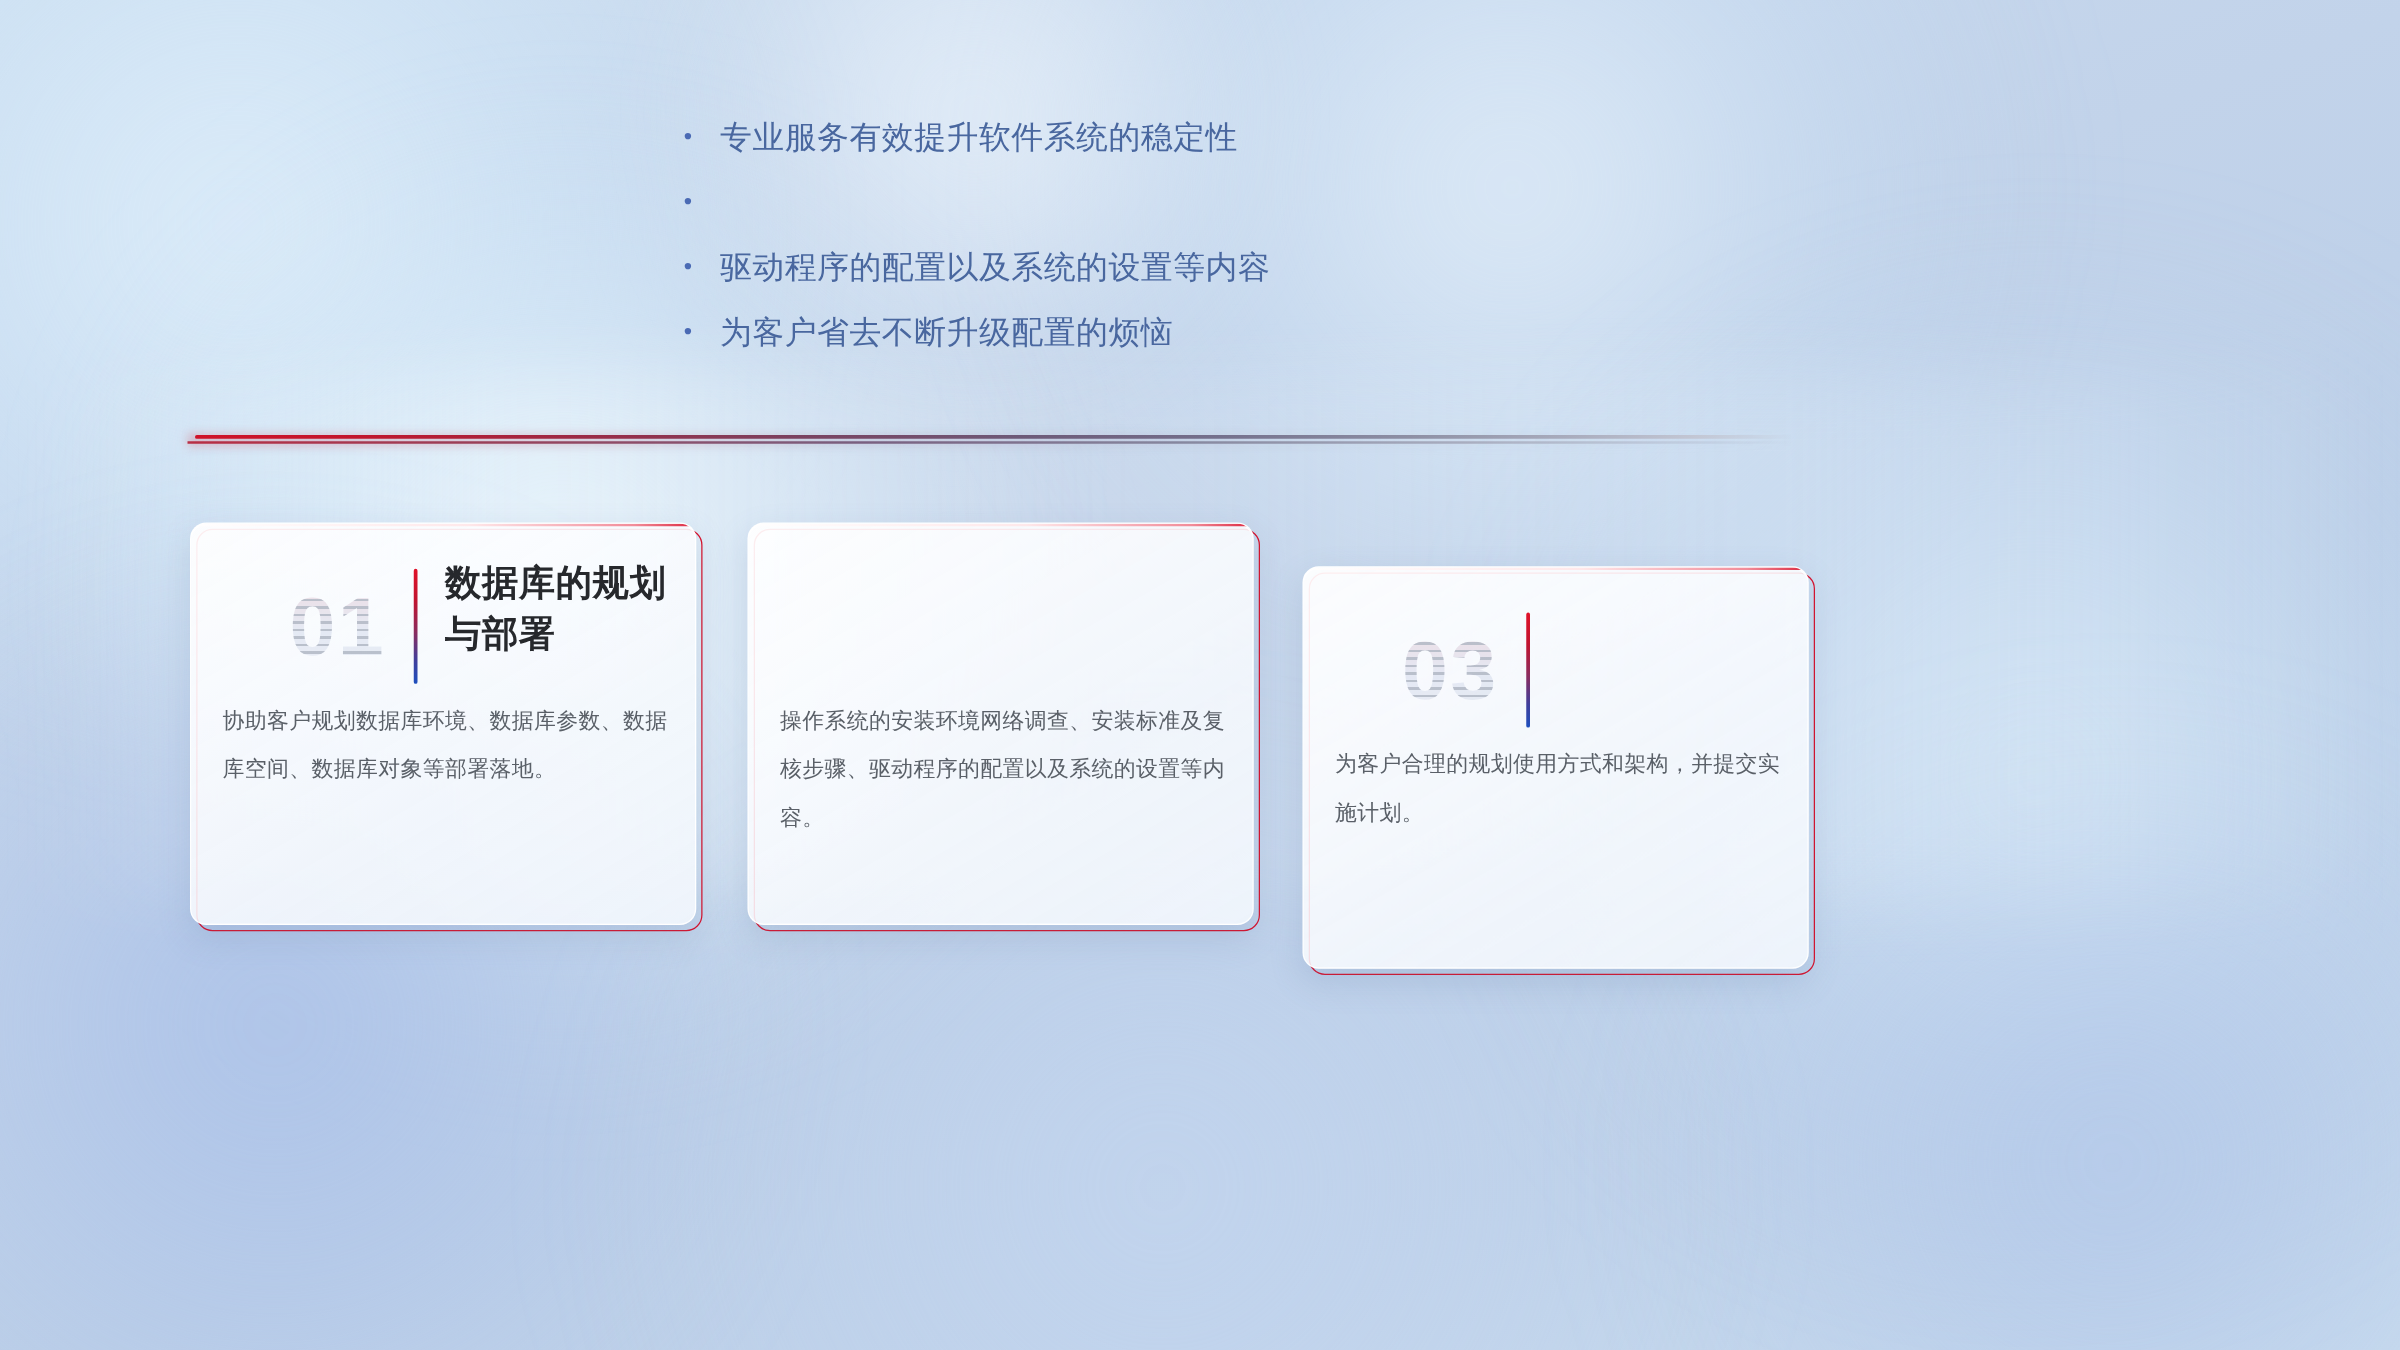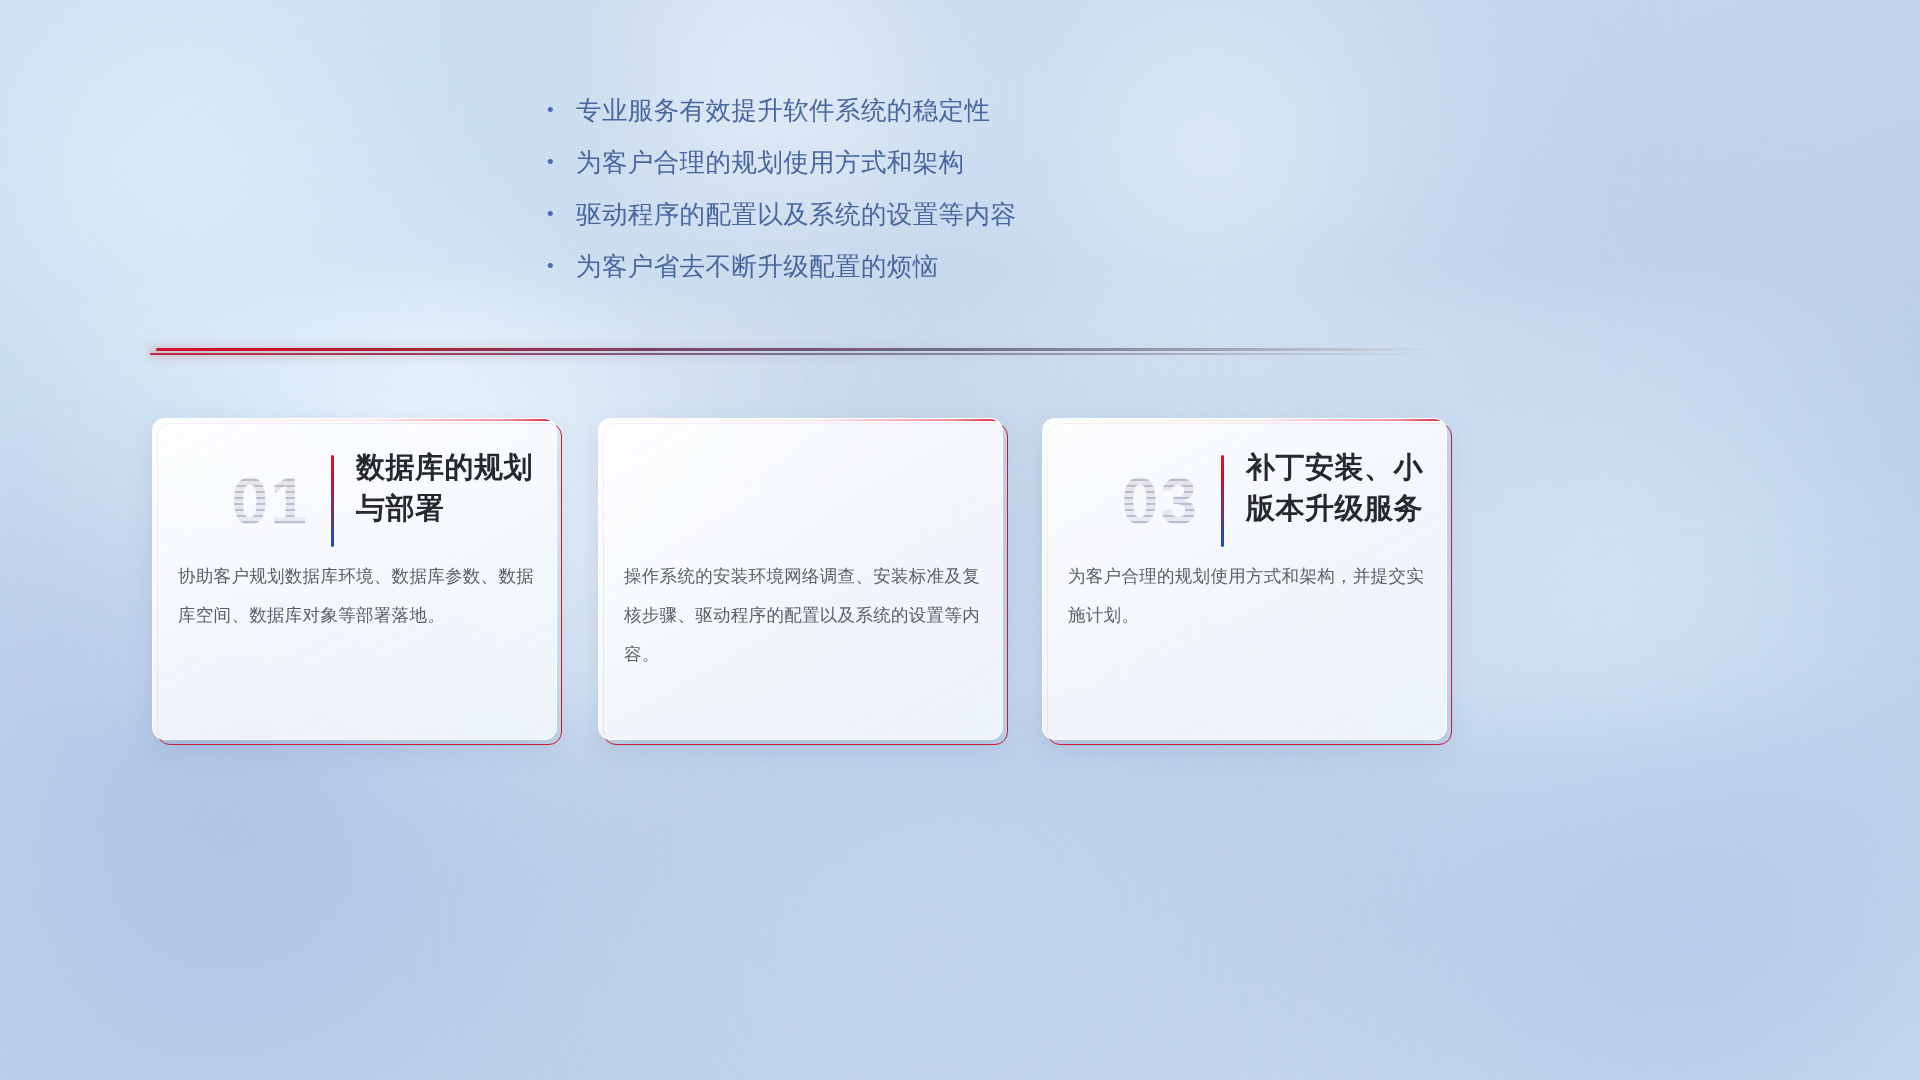--- a/index.html
+++ b/index.html
@@ -89,21 +89,21 @@
     background:
       linear-gradient(150deg,rgba(255,255,255,.93) 0%,rgba(252,253,255,.90) 30%,rgba(246,249,253,.88) 62%,rgba(241,246,252,.92) 100%);
     border:1px solid rgba(255,255,255,.92);
     box-shadow:0 10px 26px rgba(90,115,160,.18), inset 0 1px 0 rgba(255,255,255,.95);
     overflow:hidden;
   }
   .card .panel::after{
     content:""; position:absolute; left:0; top:0; width:100%; height:1.5px;
     background:linear-gradient(90deg,rgba(255,255,255,.9) 0%,rgba(255,230,232,.9) 55%,rgba(240,120,135,.85) 88%,rgba(216,16,42,.9) 100%);
   }
-  .card-1 { left:152px; } .card-2 { left:598px; } .card-3 { left:1042px; }
+  .card-1 { left:152px; } .card-2 { left:598px; } .card-3 { left:1042px;margin-top:35px; }
 
   .card-head { position:absolute; left:0; top:22px; width:100%; height:120px; }
   .ghost-num {
     position:absolute; left:24px; top:8px; width:132px; height:104px;
     font-size:66px; font-weight:700; letter-spacing:2px;
     color:#8f99ab; line-height:104px; text-align:right;
     opacity:.52;
     -webkit-background-clip:text; background-clip:text;
     background-image:repeating-linear-gradient(
         180deg,
@@ -151,21 +151,20 @@
   <div class="sheen"></div>
 </div>
 
 <div id="bullets">
   <div class="bullet-row">
     <span class="bullet-dot">•</span>
     <span class="bullet-text">专业服务有效提升软件系统的稳定性</span>
   </div>
   <div class="bullet-row">
     <span class="bullet-dot">•</span>
-    <span class="bullet-text">为客户合理的规划使用方式和架构</span>
   </div>
   <div class="bullet-row">
     <span class="bullet-dot">•</span>
     <span class="bullet-text">驱动程序的配置以及系统的设置等内容</span>
   </div>
   <div class="bullet-row">
     <span class="bullet-dot">•</span>
     <span class="bullet-text">为客户省去不断升级配置的烦恼</span>
   </div>
 </div>
@@ -199,22 +198,18 @@
       <div class="card-body">操作系统的安装环境网络调查、安装标准及复核步骤、驱动程序的配置以及系统的设置等内容。</div>
     </div>
   </div>
 
   <div class="card card-3">
     <div class="redline"></div>
     <div class="panel">
       <div class="card-head">
         <div class="ghost-num tint">03</div>
         <div class="vbar"></div>
-        <div class="card-title">
-          <div>补丁安装、小</div>
-          <div>版本升级服务</div>
-        </div>
       </div>
       <div class="card-body">为客户合理的规划使用方式和架构，并提交实施计划。</div>
     </div>
   </div>
 
 </div>
 
 </body></html>

